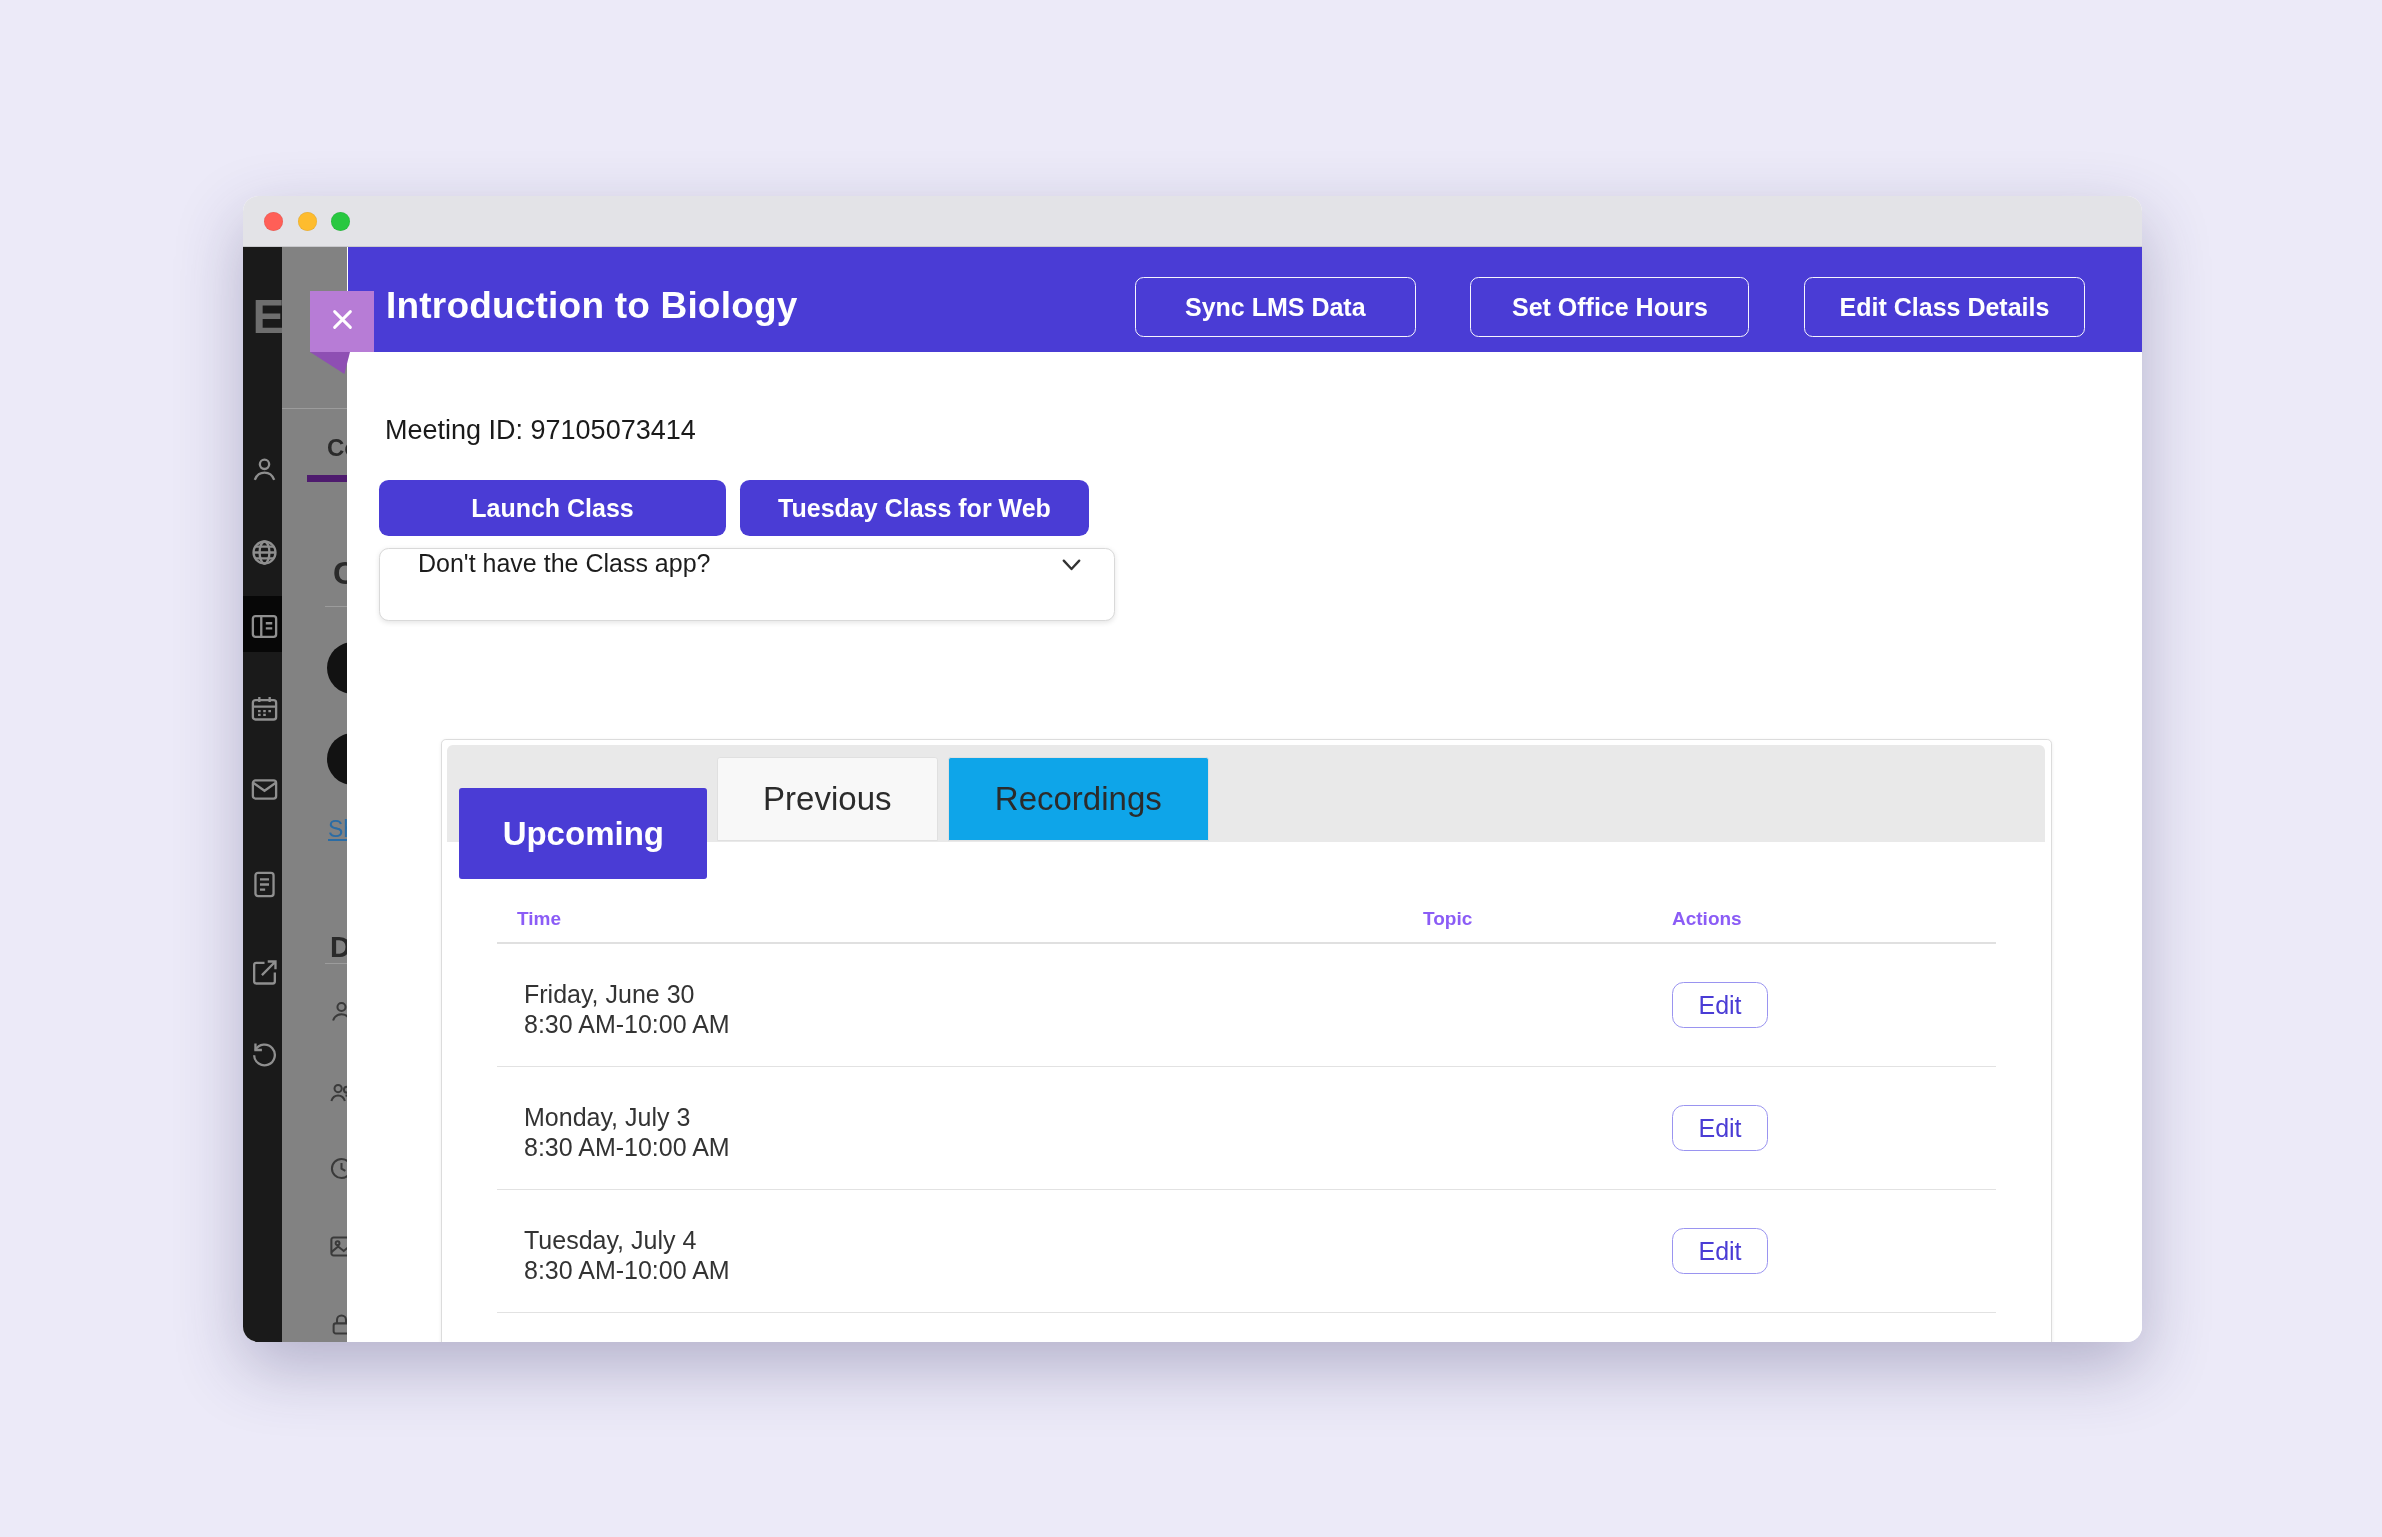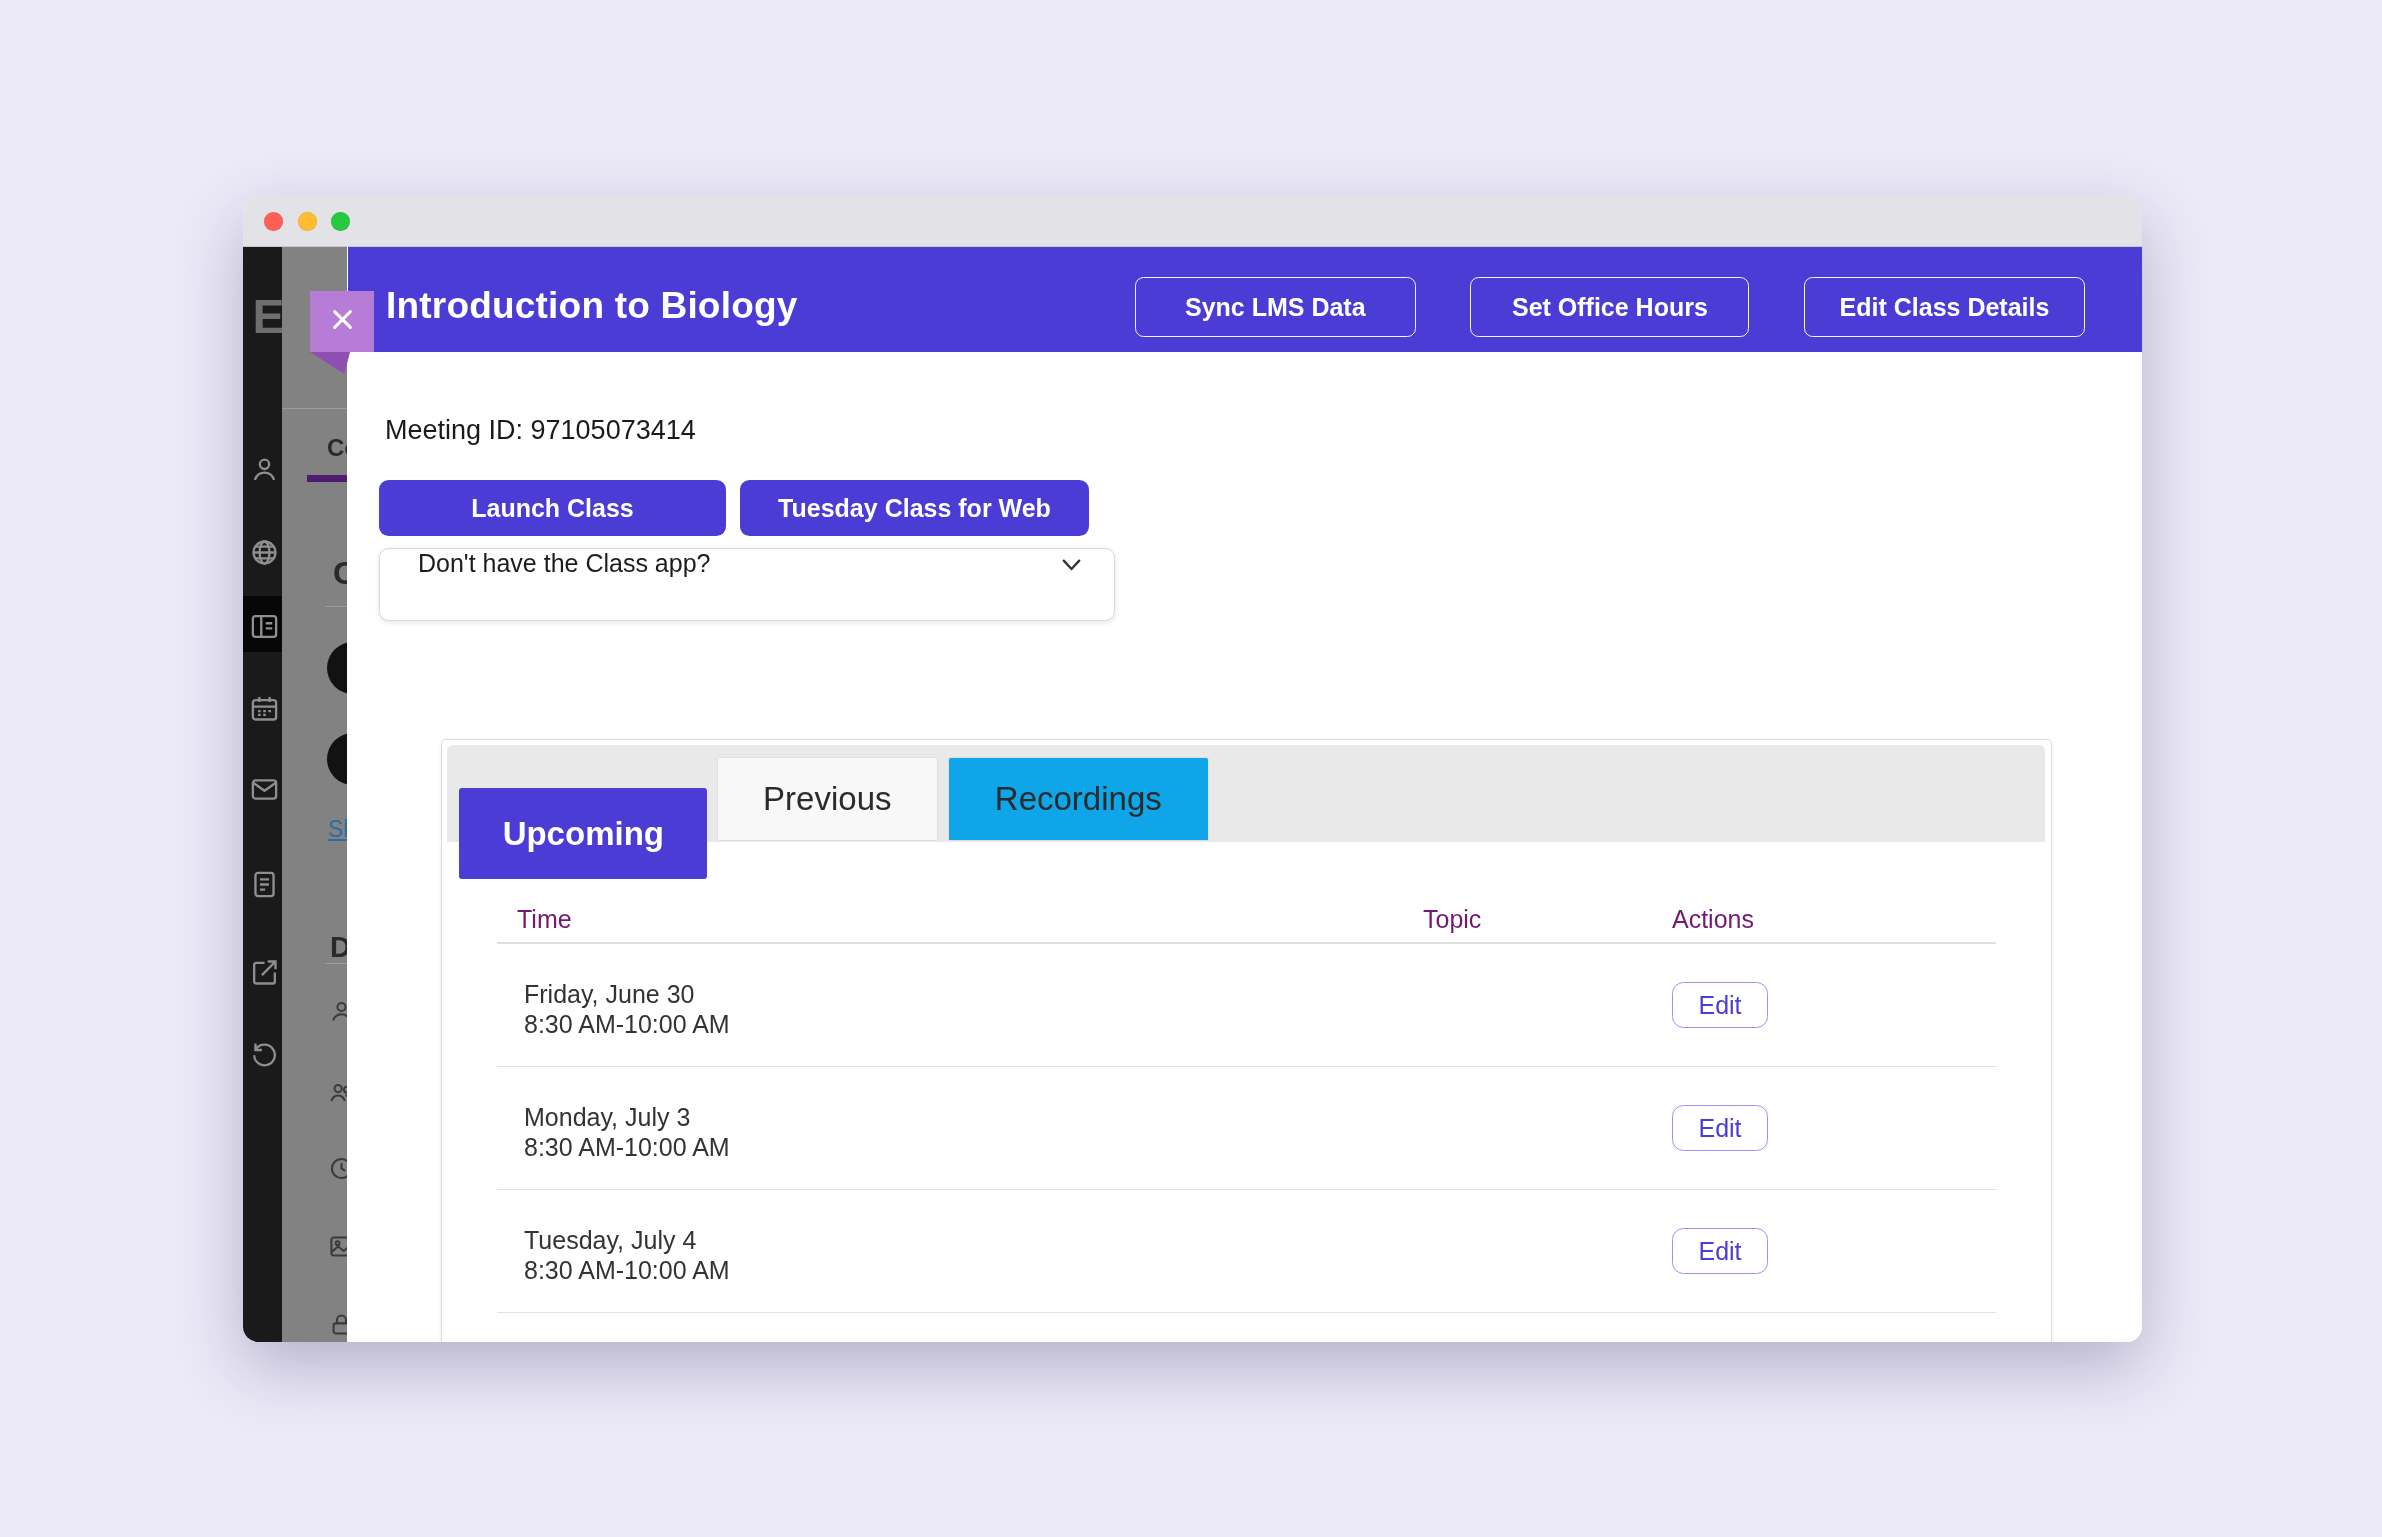--- a/index.html
+++ b/index.html
@@ -69,21 +69,21 @@
 
   .tabstrip { position:relative; margin:4.8px 5.8px 0 4.8px; height:97px; background:#E9E9E9; border-radius:5.8px 5.8px 0 0; }
   .tab { position:absolute; display:flex; align-items:center; justify-content:center;
          font-size:33px; color:#2B2B2B; cursor:pointer; border-radius:2.9px; }
   .tab.active { left:12.5px; top:11.5px; width:248px; height:91px; background:#4A3CD5; color:#fff; font-weight:600; z-index:2;margin-top:32px; }
   .tab.t1 { left:270px; top:12.5px; width:221px; height:84px; background:#F8F8F8; border:1px solid #E0E0E0; border-radius:2.9px 2.9px 0 0; }
   .tab.t2 { left:501px; top:12.5px; width:261px; height:84px; background:#0ea5e9; border:1px solid #E0E0E0; border-radius:2.9px 2.9px 0 0; }
 
   .table { position:absolute; left:55px; top:154px; width:1499px; }
   .thead { position:relative; height:50px; border-bottom:2.9px solid #E0E0E0; }
-  .th { position:absolute; line-height:50px; font-size:25px; font-weight:normal; color:#701a75; }
+  .th { position:absolute; line-height:50px; font-size:19px; font-weight:bold; color:#8b5cf6; }
   .th.time { left:20px; } .th.topic { left:926px; } .th.actions { left:1175px; }
 
   .trow { position:relative; height:123px; border-bottom:1.9px solid #E2E2E2; }
   .cell-time { position:absolute; left:20px; top:35px; font-size:25px; color:#333; line-height:30px;margin-left:7px; }
   .cell-topic { position:absolute; left:926px; top:46px; font-size:25px; color:#333; }
   .editbtn { position:absolute; left:1175px; top:38px; width:96px; height:46px; background:#fff;
              border:1.9px solid #9A94F0; border-radius:11.5px; color:#4A3CD5; font-size:25px;
              font-family:inherit; cursor:pointer; }
 </style>
 </head>

